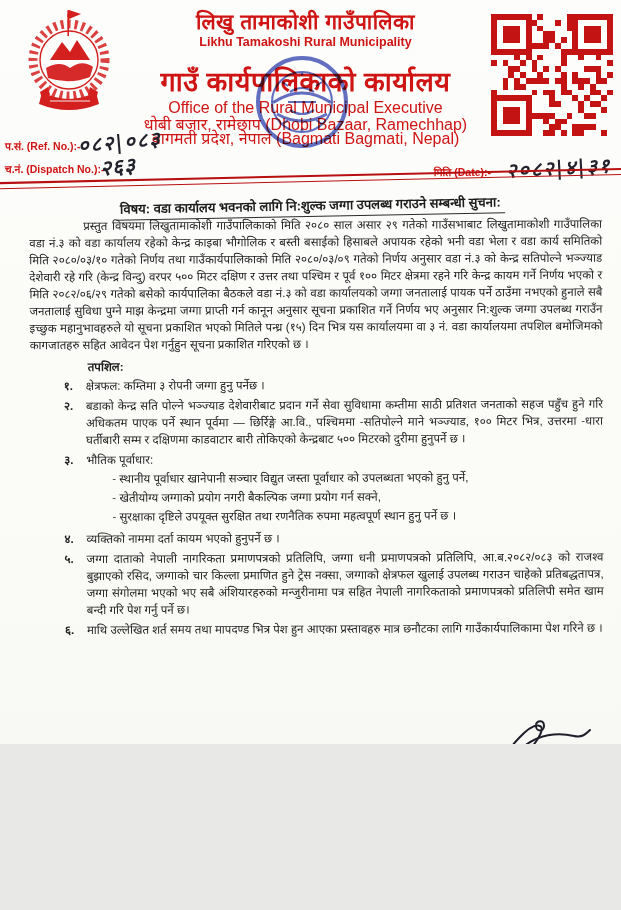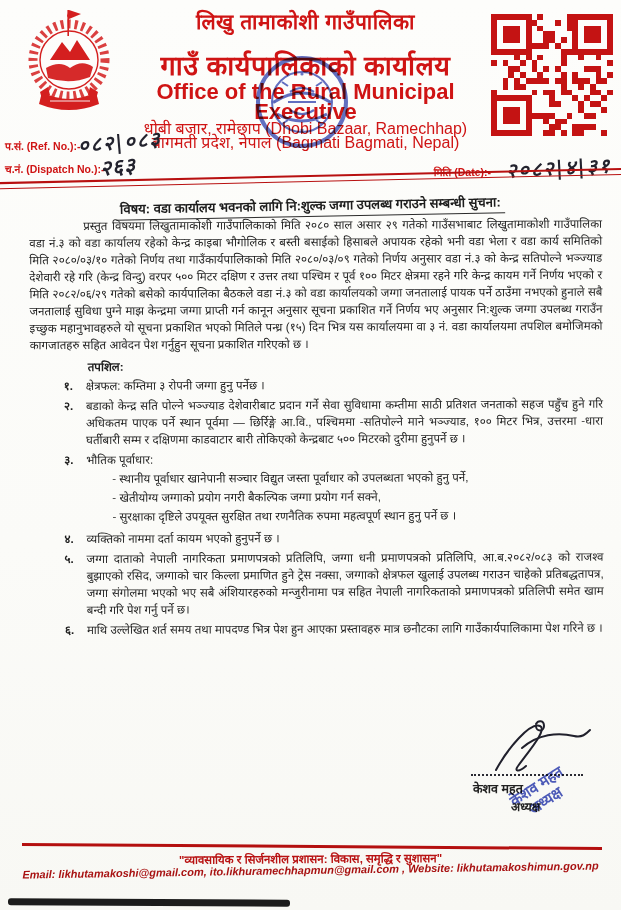--- a/index.html
+++ b/index.html
@@ -2,32 +2,32 @@
 <html><head>
 <meta charset="utf-8">
 <style>
   html,body{margin:0;padding:0;}
   body{
     width:621px;height:910px;overflow:hidden;
     background:#e8e8e6;
     font-family:"Liberation Sans","DejaVu Sans",sans-serif;
   }
   .page{
-    position:relative;width:621px;height:910px;
+    position:relative;width:621px;height:744px;
     background:linear-gradient(180deg,#fdfdfb 0%,#fbfbf8 60%,#f8f8f4 100%);
     overflow:hidden;color:#1d1d1d;
   }
   
   .emblem{position:absolute;left:20px;top:8px;width:98px;height:112px;}
   .qr{position:absolute;right:8px;top:14px;width:122px;height:122px;}
   .head-center{position:absolute;left:118px;top:10px;width:375px;text-align:center;color:#cf1414;}
   .t-np{font-size:21px;font-weight:bold;letter-spacing:.5px;line-height:24px;}
   .t-en{font-size:12.5px;font-weight:bold;line-height:16px;}
   .o-np{font-size:27px;font-weight:bold;line-height:32px;margin-top:16px;letter-spacing:.5px;}
-  .o-en{font-size:22px;font-weight:bold;line-height:20px;}
+  .o-en{font-size:16px;font-weight:normal;line-height:20px;}
   .addr{font-size:16px;font-weight:normal;line-height:14px;}
   .seal{position:absolute;left:252px;top:52px;width:100px;height:100px;opacity:.82;mix-blend-mode:multiply;}
   
   .meta{position:absolute;left:0;top:128px;width:621px;height:62px;}
   .meta-label{color:#cf1414;font-weight:bold;font-size:10.5px;}
   .ref-row{position:absolute;left:5px;top:8px;text-align:right;}
   .disp-row{position:absolute;left:5px;top:31px;}
   .date-row{position:absolute;right:130px;top:34px;margin-left:20px;}
   .hand{font-family:"DejaVu Serif","Liberation Serif",serif;color:#23232e;font-weight:bold;font-style:italic;}
   .hand-ref{position:absolute;left:78px;top:0px;font-size:20px;transform:rotate(-5deg);letter-spacing:2px;}
@@ -87,20 +87,21 @@
         <path d="M78 84 l-8 -5 -2 8 8 4 z"></path>
       </g>
       <g stroke="#fff" stroke-width="1" opacity=".9">
         <path d="M30 93 h40" fill="none"></path>
       </g>
     </svg>
   </div>
 
   <div class="head-center">
     <div class="t-np">लिखु तामाकोशी गाउँपालिका</div>
+    <div class="t-en">Likhu Tamakoshi Rural Municipality</div>
     <div class="o-np">गाउँ कार्यपालिकाको कार्यालय</div>
     <div class="o-en">Office of the Rural Municipal Executive</div>
     <div class="addr">धोबी बजार, रामेछाप (Dhobi Bazaar, Ramechhap)</div>
     <div class="addr">बागमती प्रदेश, नेपाल (Bagmati Bagmati, Nepal)</div>
   </div>
 
   <div class="qr">
     <svg id="qr-svg" width="122" height="122" viewBox="0 0 21 21" shape-rendering="crispEdges">
         <rect x="0" y="0" width="1" height="1" fill="#c41313"></rect>
         <rect x="1" y="0" width="1" height="1" fill="#c41313"></rect>

